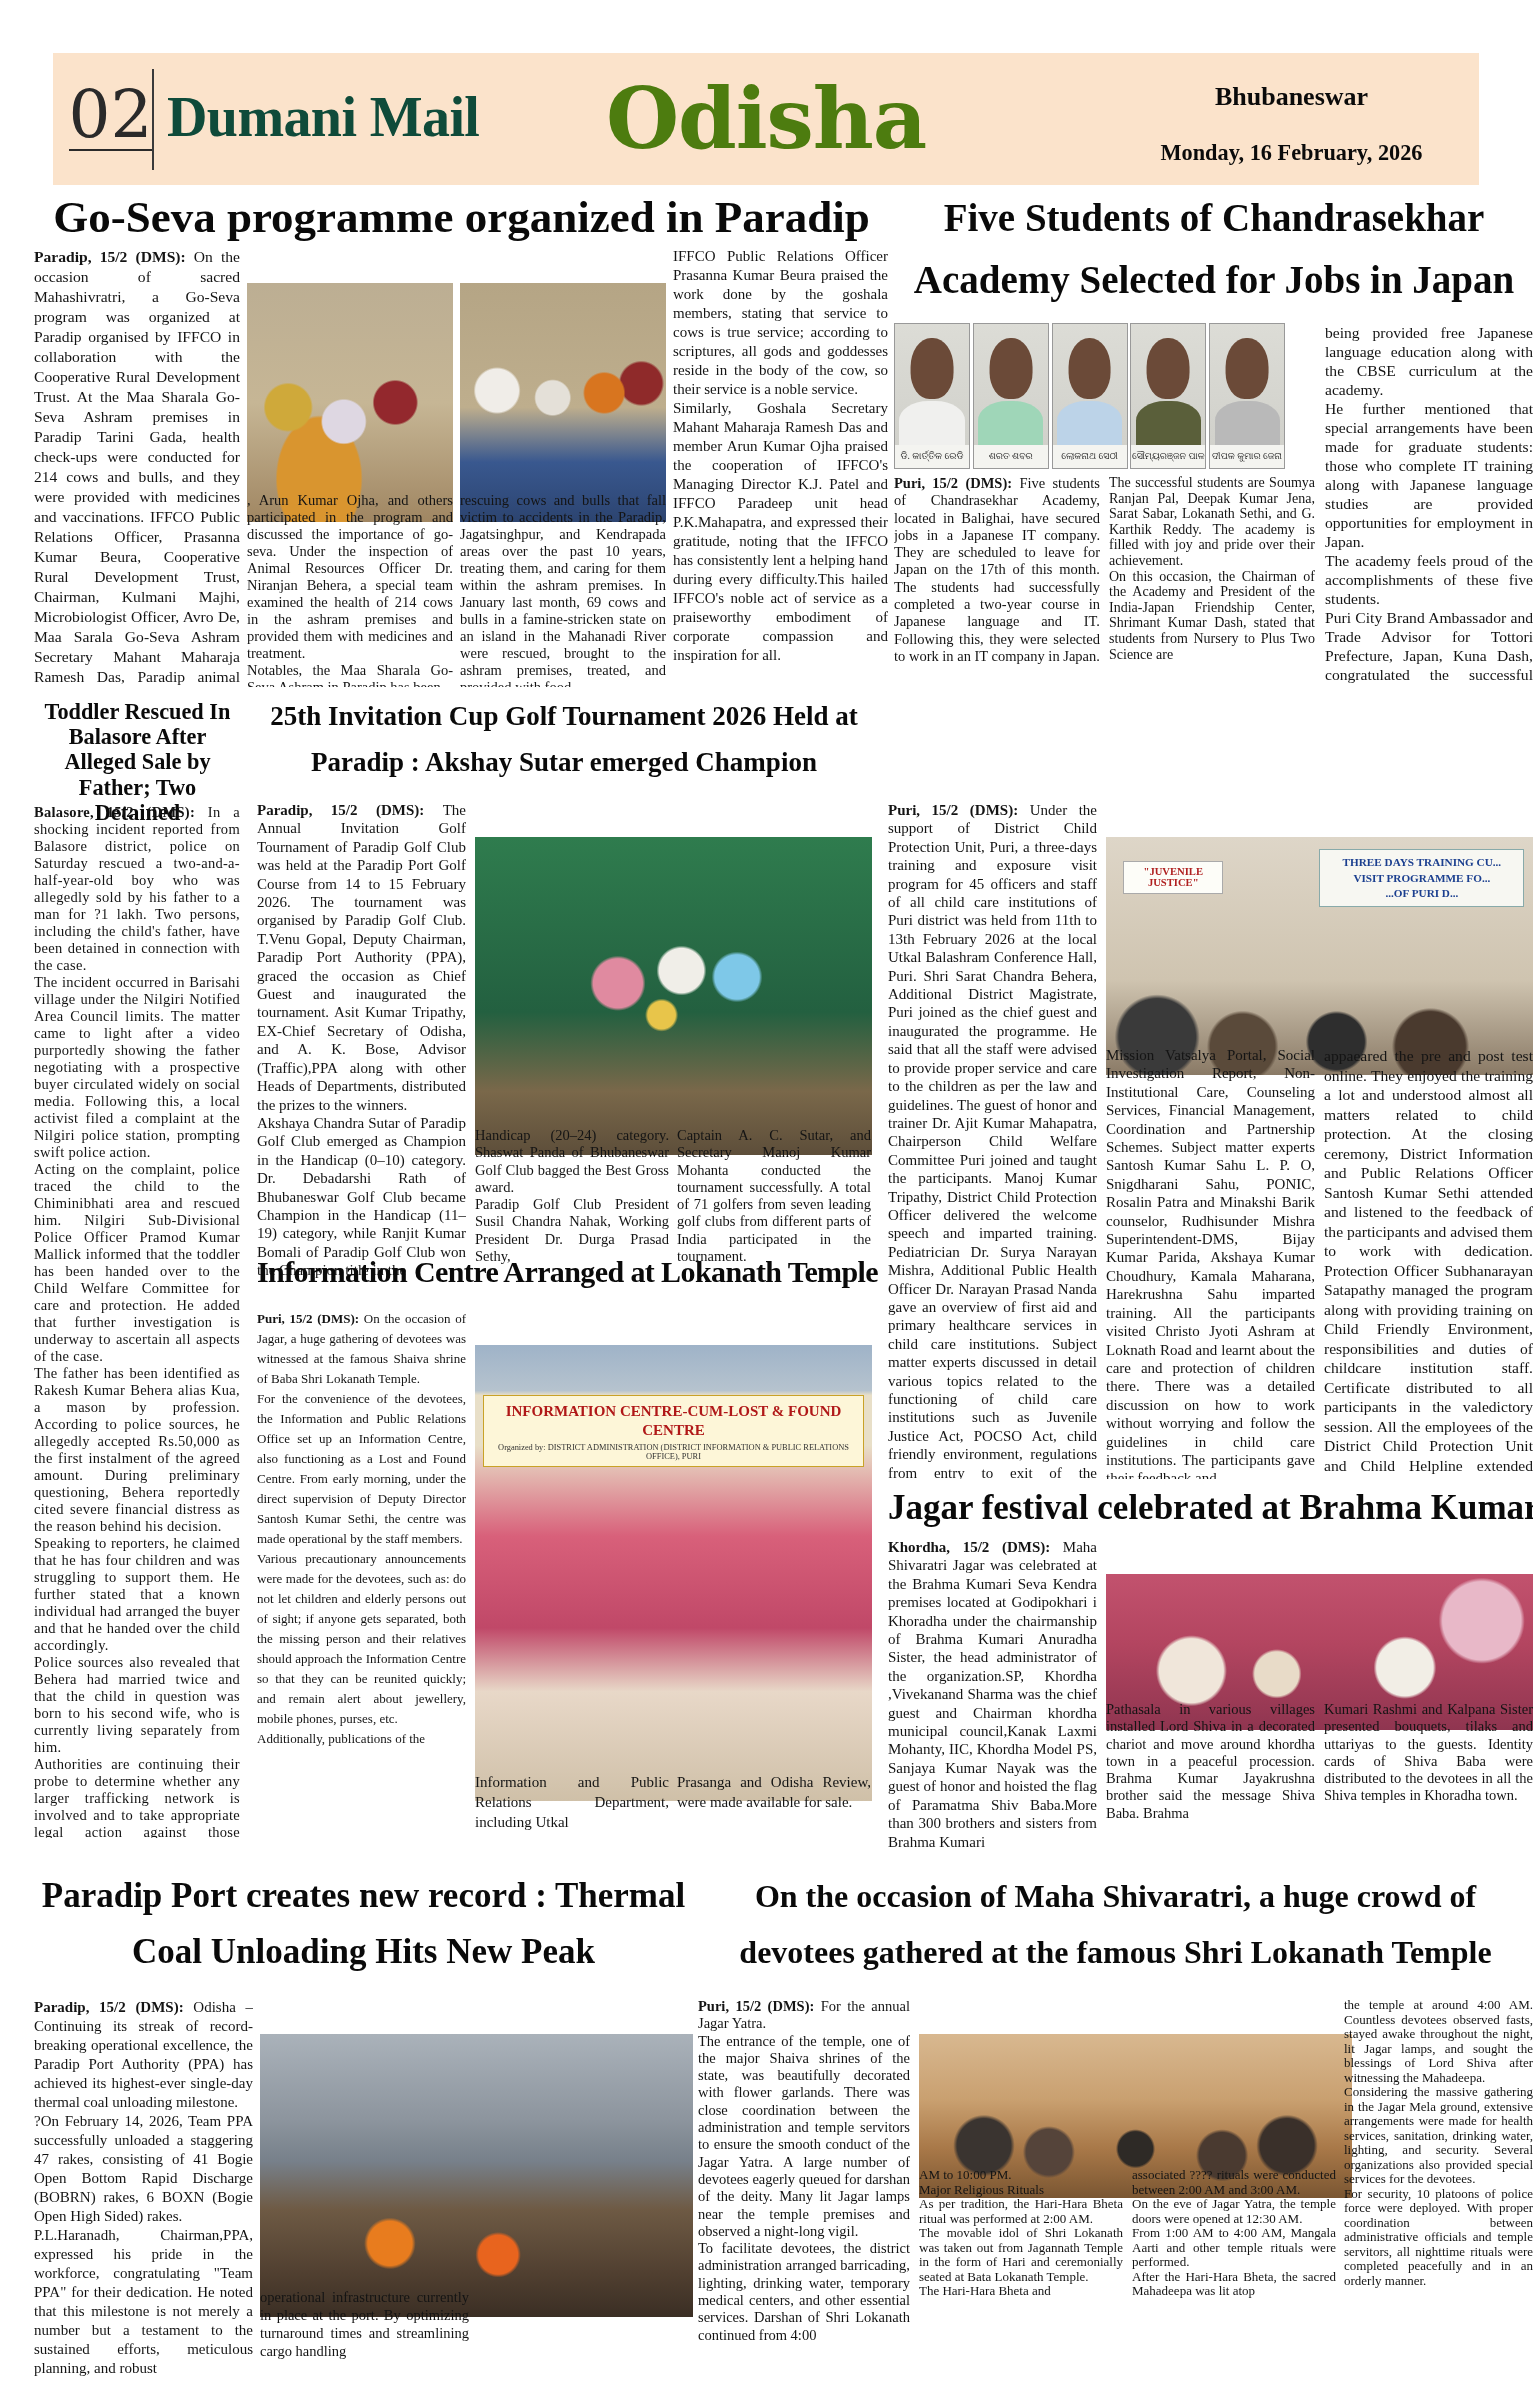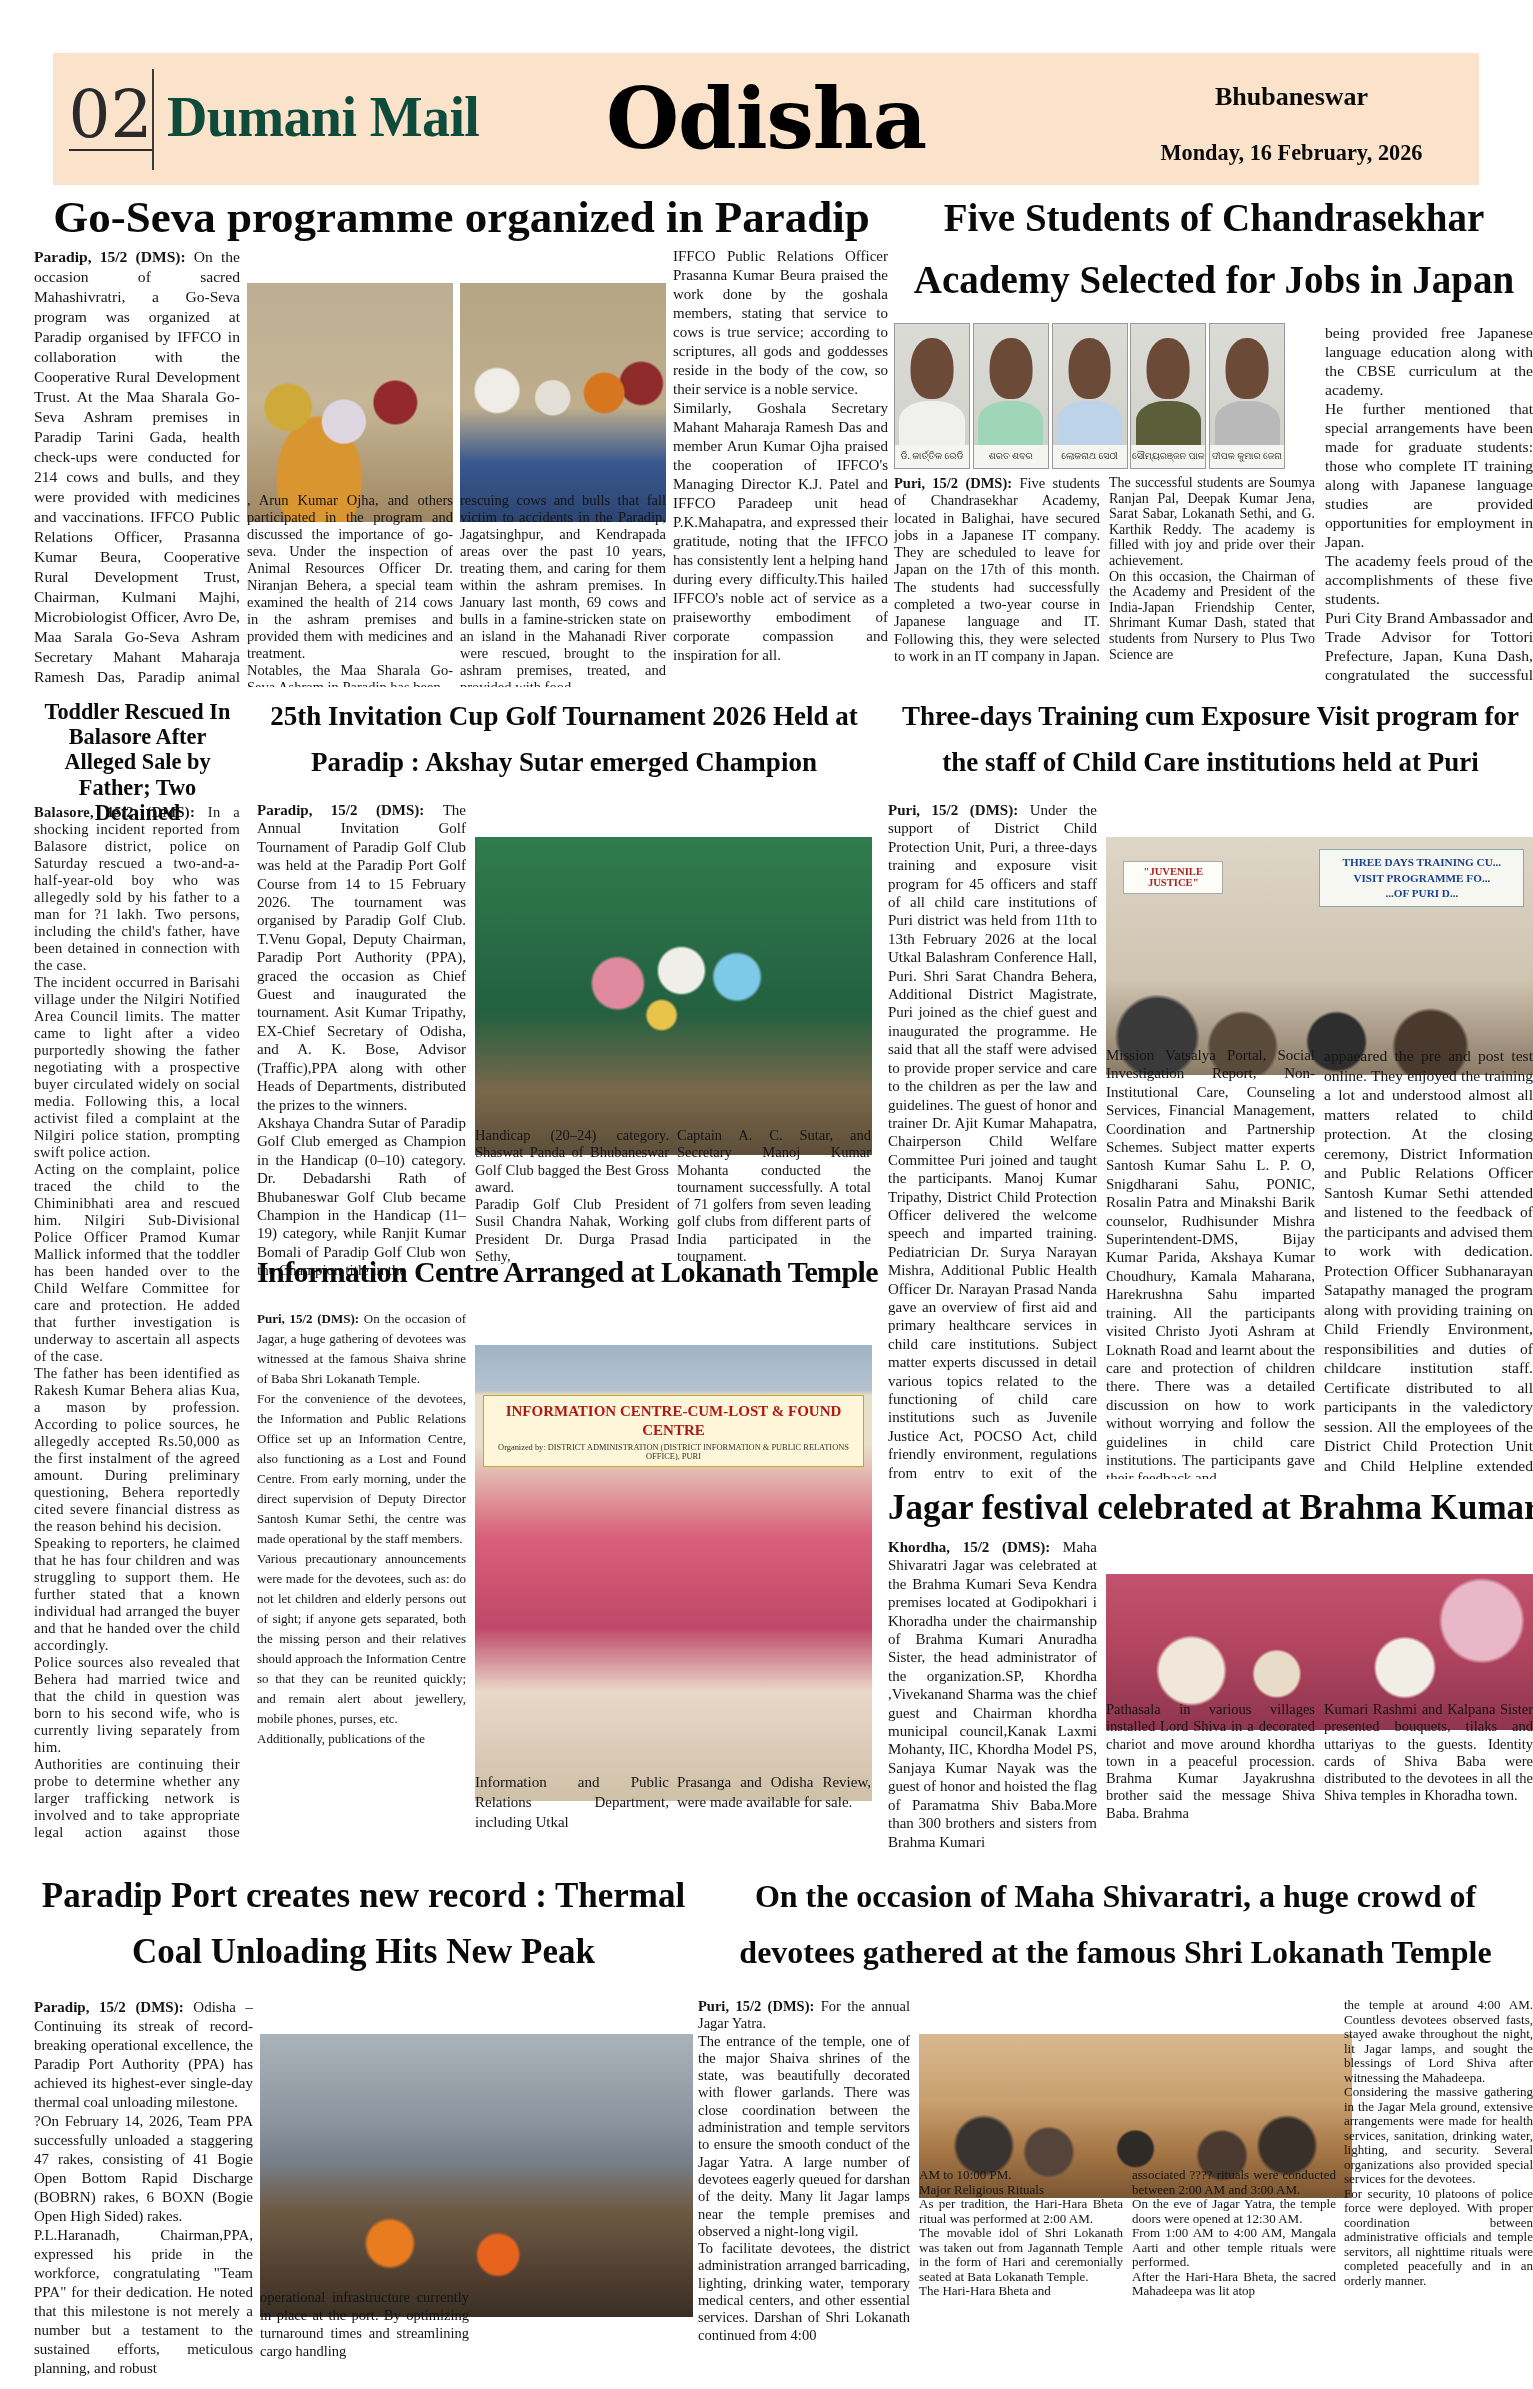--- a/index.html
+++ b/index.html
@@ -6,21 +6,21 @@
   #page{position:relative;width:1344px;height:2389px;background:#ffffff;font-family:"Liberation Serif",serif;}
   .hl{position:absolute;font-family:"Liberation Serif",serif;font-weight:bold;color:#0a0a0a;text-align:center;line-height:1.28;}
   .btxt{position:absolute;font-family:"Liberation Serif",serif;color:#141414;text-align:justify;white-space:pre-line;overflow:hidden;}
   .btxt b{font-weight:bold;}
   .ph{position:absolute;overflow:hidden;background:#cfc8ba;margin-top:36px;}
   
   #hdr{position:absolute;left:53px;top:53px;width:1426px;height:132px;background:#fbe3cb;}
   #pagenum{position:absolute;left:15.6px;top:27px;font-size:66px;color:#2a2a2a;font-family:"DejaVu Serif",serif;border-bottom:2.2px solid #2a2a2a;line-height:1.05;}
   #vrule{position:absolute;left:99px;top:15.6px;width:1.7px;height:101px;background:#3a3a3a;}
   #mast{position:absolute;left:114px;top:32px;font-size:56px;font-weight:bold;color:#0f4b3a;letter-spacing:-0.6px;}
-  #sect{position:absolute;left:0;right:0;top:15.6px;text-align:center;font-size:84px;font-weight:bold;color:#000000;font-family:"DejaVu Serif",serif;letter-spacing:-1.1px;}
+  #sect{position:absolute;left:0;right:0;top:15.6px;text-align:center;font-size:84px;font-weight:bold;color:#4d7c0f;font-family:"DejaVu Serif",serif;letter-spacing:-1.1px;}
   #edition{position:absolute;right:31px;top:29px;width:313px;text-align:center;color:#0b0b0b;}
   #ecity{font-size:26px;font-weight:bold;}
   #edate{font-size:22.3px;font-weight:bold;margin-top:28px;}
   
   #ph-goseva1{background:
     radial-gradient(circle at 20% 52%, #cfa93a 0 11%, transparent 12%),
     radial-gradient(circle at 47% 58%, #ded7e2 0 12%, transparent 13%),
     radial-gradient(circle at 72% 50%, #93282d 0 11%, transparent 12%),
     radial-gradient(ellipse at 35% 82%, #d9952f 0 22%, transparent 23%),
     linear-gradient(180deg,#bcae93 0%,#c6b695 50%,#a08662 100%);}
@@ -143,21 +143,20 @@
 Authorities are continuing their probe to determine whether any larger trafficking network is involved and to take appropriate legal action against those responsible.</span></div>
 
   <div class="hl" style="left:257px;top:694px;width:614px;height:99px;font-size:27px;line-height:1.7;">25th Invitation Cup Golf Tournament 2026 Held at Paradip : Akshay Sutar emerged Champion</div>
   <div class="btxt" style="left:257px;top:801px;width:209px;height:502px;font-size:15px;line-height:18.4px;"><b>Paradip, 15/2 (DMS): </b><span>The Annual Invitation Golf Tournament of Paradip Golf Club was held at the Paradip Port Golf Course from 14 to 15 February 2026. The tournament was organised by Paradip Golf Club. T.Venu Gopal, Deputy Chairman, Paradip Port Authority (PPA), graced the occasion as Chief Guest and inaugurated the tournament. Asit Kumar Tripathy, EX-Chief Secretary of Odisha, and A. K. Bose, Advisor (Traffic),PPA along with other Heads of Departments, distributed the prizes to the winners.
 Akshaya Chandra Sutar of Paradip Golf Club emerged as Champion in the Handicap (0–10) category. Dr. Debadarshi Rath of Bhubaneswar Golf Club became Champion in the Handicap (11–19) category, while Ranjit Kumar Bomali of Paradip Golf Club won the Champion title in the</span></div>
   <div class="ph" id="ph-golf" style="left:475px;top:801px;width:397px;height:318px;"></div>
   <div class="btxt" style="left:475px;top:1127px;width:194px;height:175px;font-size:14.5px;line-height:17.3px;"><span>Handicap (20–24) category. Shaswat Panda of Bhubaneswar Golf Club bagged the Best Gross award.
 Paradip Golf Club President Susil Chandra Nahak, Working President Dr. Durga Prasad Sethy,</span></div>
   <div class="btxt" style="left:677px;top:1127px;width:194px;height:175px;font-size:14.5px;line-height:17.3px;"><span>Captain A. C. Sutar, and Secretary Manoj Kumar Mohanta conducted the tournament successfully. A total of 71 golfers from seven leading golf clubs from different parts of India participated in the tournament.</span></div>
 
-  <div class="hl" style="left:888px;top:694px;width:645px;height:99px;font-size:27px;line-height:1.7;">Three-days Training cum Exposure Visit program for the staff of Child Care institutions held at Puri</div>
   <div class="btxt" style="left:888px;top:801px;width:209px;height:678px;font-size:15px;line-height:18.4px;"><b>Puri, 15/2 (DMS): </b><span>Under the support of District Child Protection Unit, Puri, a three-days training and exposure visit program for 45 officers and staff of all child care institutions of Puri district was held from 11th to 13th February 2026 at the local Utkal Balashram Conference Hall, Puri. Shri Sarat Chandra Behera, Additional District Magistrate, Puri joined as the chief guest and inaugurated the programme. He said that all the staff were advised to provide proper service and care to the children as per the law and guidelines. The guest of honor and trainer Dr. Ajit Kumar Mahapatra, Chairperson Child Welfare Committee Puri joined and taught the participants. Manoj Kumar Tripathy, District Child Protection Officer delivered the welcome speech and imparted training. Pediatrician Dr. Surya Narayan Mishra, Additional Public Health Officer Dr. Narayan Prasad Nanda gave an overview of first aid and primary healthcare services in child care institutions. Subject matter experts discussed in detail various topics related to the functioning of child care institutions such as Juvenile Justice Act, POCSO Act, child friendly environment, regulations from entry to exit of the institution, duties of staff,</span></div>
   <div class="ph" id="ph-training" style="left:1106px;top:801px;width:427px;height:238px;">
     <div class="tbanner">THREE DAYS TRAINING CU...
 VISIT PROGRAMME FO...
 ...OF PURI D...</div>
     <div class="tposter">"JUVENILE JUSTICE"</div>
   </div>
   <div class="btxt" style="left:1106px;top:1046px;width:209px;height:433px;font-size:15px;line-height:18.4px;"><span>Mission Vatsalya Portal, Social Investigation Report, Non-Institutional Care, Counseling Services, Financial Management, Coordination and Partnership Schemes. Subject matter experts Santosh Kumar Sahu L. P. O, Snigdharani Sahu, PONIC, Rosalin Patra and Minakshi Barik counselor, Rudhisunder Mishra Superintendent-DMS, Bijay Kumar Parida, Akshaya Kumar Choudhury, Kamala Maharana, Harekrushna Sahu imparted training. All the participants visited Christo Jyoti Ashram at Loknath Road and learnt about the care and protection of children there. There was a detailed discussion on how to work without worrying and follow the guidelines in child care institutions. The participants gave their feedback and</span></div>
   <div class="btxt" style="left:1324px;top:1046px;width:209px;height:433px;font-size:15.6px;line-height:19.5px;"><span>appaeared the pre and post test online. They enjoyed the training a lot and understood almost all matters related to child protection. At the closing ceremony, District Information and Public Relations Officer Santosh Kumar Sethi attended and listened to the feedback of the participants and advised them to work with dedication. Protection Officer Subhanarayan Satapathy managed the program along with providing training on Child Friendly Environment, responsibilities and duties of childcare institution staff. Certificate distributed to all participants in the valedictory session. All the employees of the District Child Protection Unit and Child Helpline extended cooperation to make the programme successful.</span></div>
 

